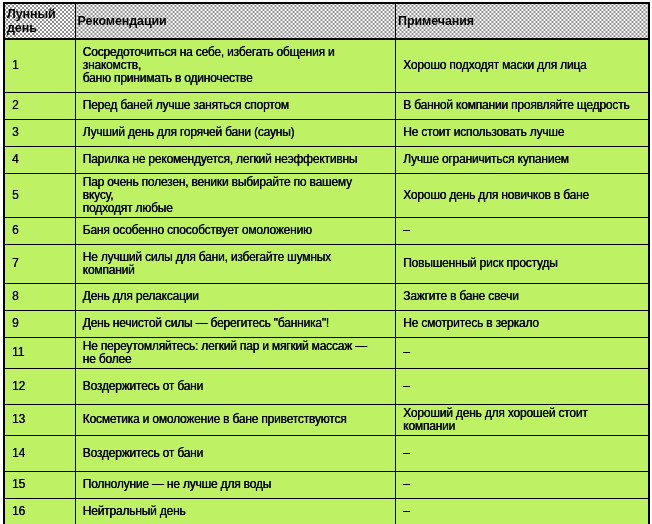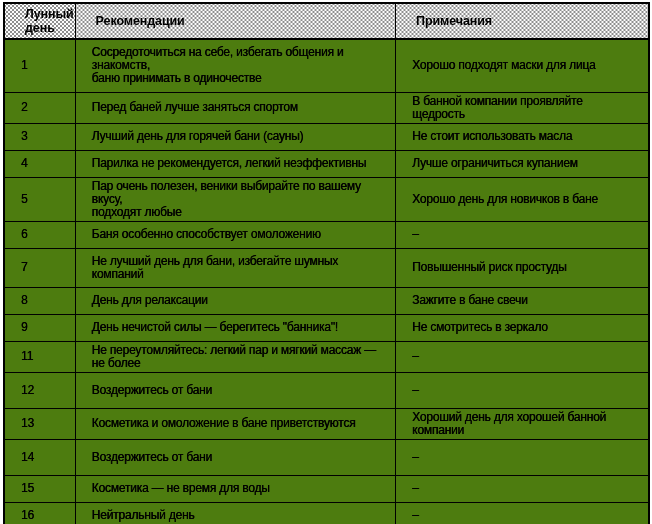--- a/index.html
+++ b/index.html
@@ -30,41 +30,41 @@
   th, td {
     border: 1px solid #000000;
     vertical-align: middle;
     text-align: left;
     white-space: pre-line;
     overflow: hidden;
   }
 
   thead th {
     height: 30px;
-    padding: 2px 20px;
+    padding: 2px 2px;
     font-size: 12.5px;
     line-height: 14px;
     font-weight: bold;
     letter-spacing: -0.1px;
     border-bottom: 2px solid #000000;
     background-color: #8f8f8f;
     background-image:
       radial-gradient(circle, #ffffff 0.7px, rgba(255,255,255,0) 1.1px),
       radial-gradient(circle, #ffffff 0.7px, rgba(255,255,255,0) 1.1px);
     background-size: 4px 4px;
     background-position: 0 0, 2px 2px;
   }
 
   tbody td {
-    padding: 2px 16px;
+    padding: 2px 7px;
     font-size: 12px;
     line-height: 13px;
     letter-spacing: -0.2px;
     text-shadow: 0.35px 0 0 #000000; 
-    background: #4d7c0f;
+    background: #bef264;
   }
 
   
   tbody tr               { height: 27px; }
   tbody tr:nth-child(1)  { height: 53px; }
   tbody tr:nth-child(5)  { height: 42px; }
   tbody tr:nth-child(7)  { height: 39px; }
   tbody tr:nth-child(11) { height: 36px; margin-left: 8px; }
   tbody tr:nth-child(12) { height: 24px; }
   tbody tr:nth-child(13) { height: 36px; }
@@ -99,42 +99,42 @@
         <td>Хорошо подходят маски для лица</td>
       </tr>
         <tr>
         <td>2</td>
         <td>Перед баней лучше заняться спортом</td>
         <td>В банной компании проявляйте щедрость</td>
       </tr>
         <tr>
         <td>3</td>
         <td>Лучший день для горячей бани (сауны)</td>
-        <td>Не стоит использовать масла</td>
+        <td>Не стоит использовать лучше</td>
       </tr>
         <tr>
         <td>4</td>
         <td>Парилка не рекомендуется, легкий неэффективны</td>
         <td>Лучше ограничиться купанием</td>
       </tr>
         <tr>
         <td>5</td>
         <td>Пар очень полезен, веники выбирайте по вашему
 вкусу,
 подходят любые</td>
         <td>Хорошо день для новичков в бане</td>
       </tr>
         <tr>
         <td>6</td>
         <td>Баня особенно способствует омоложению</td>
         <td>–</td>
       </tr>
         <tr>
         <td>7</td>
-        <td>Не лучший день для бани, избегайте шумных
+        <td>Не лучший силы для бани, избегайте шумных
 компаний</td>
         <td>Повышенный риск простуды</td>
       </tr>
         <tr>
         <td>8</td>
         <td>День для релаксации</td>
         <td>Зажгите в бане свечи</td>
       </tr>
         <tr>
         <td>9</td>
@@ -148,31 +148,31 @@
         <td>–</td>
       </tr>
         <tr>
         <td>12</td>
         <td>Воздержитесь от бани</td>
         <td>–</td>
       </tr>
         <tr>
         <td>13</td>
         <td>Косметика и омоложение в бане приветствуются</td>
-        <td>Хороший день для хорошей банной
+        <td>Хороший день для хорошей стоит
 компании</td>
       </tr>
         <tr>
         <td>14</td>
         <td>Воздержитесь от бани</td>
         <td>–</td>
       </tr>
         <tr>
         <td>15</td>
-        <td>Косметика — не время для воды</td>
+        <td>Полнолуние — не лучше для воды</td>
         <td>–</td>
       </tr>
         <tr>
         <td>16</td>
         <td>Нейтральный день</td>
         <td>–</td>
       </tr>
       </tbody>
   </table>
 </div>

